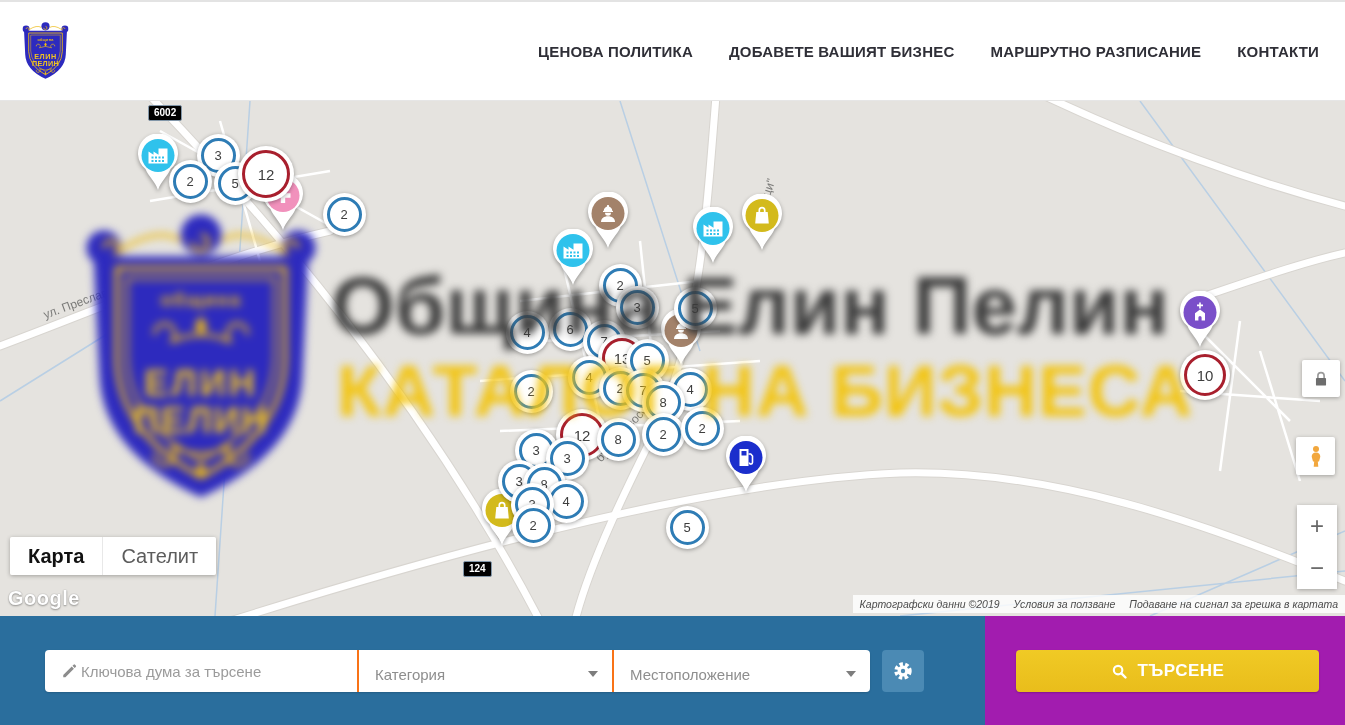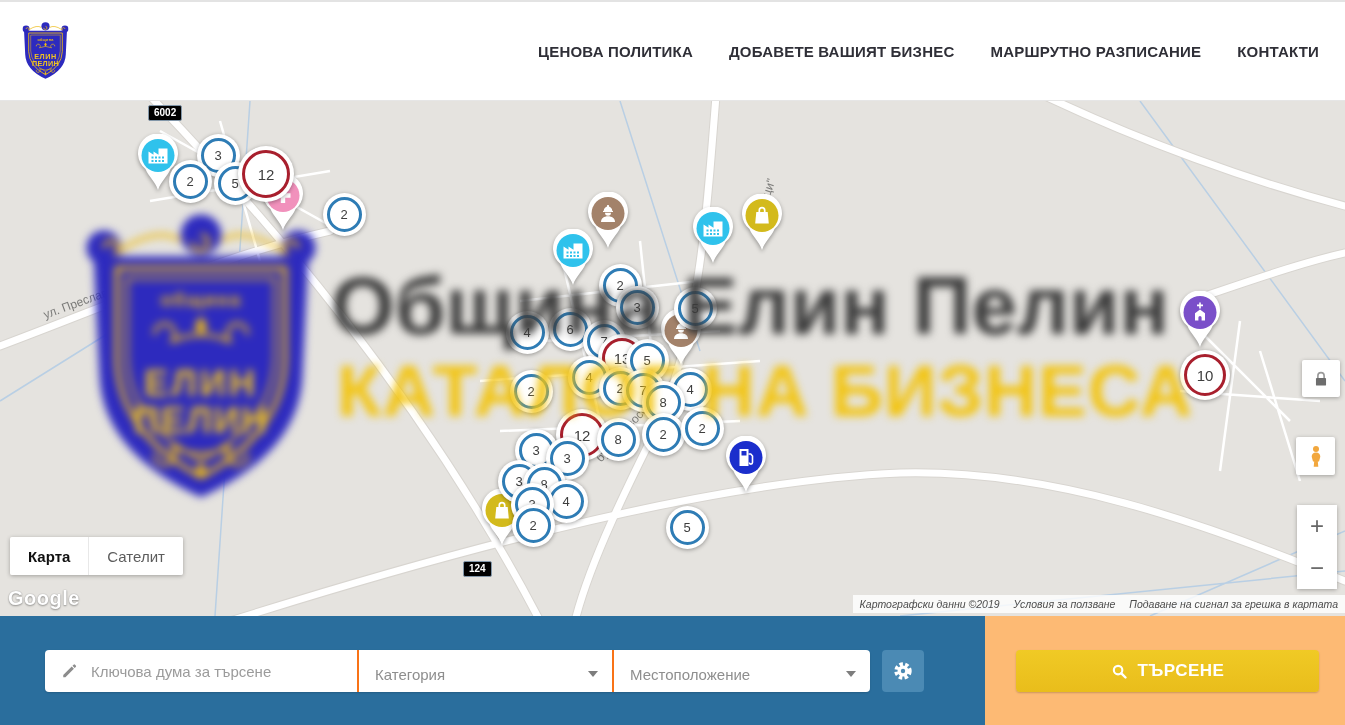--- a/index.html
+++ b/index.html
@@ -40,46 +40,46 @@
   .watermark{position:absolute;inset:0;z-index:3;pointer-events:none;}
   .wm-crest{position:absolute;left:85px;top:112px;filter:blur(4px);}
   .wm-line1{position:absolute;left:331px;top:158px;font-size:82px;font-weight:bold;color:#3b3b3b;
             white-space:nowrap;filter:blur(4px);letter-spacing:0px;}
   .wm-line2{position:absolute;left:337px;top:248px;font-size:73px;font-weight:bold;color:#f2c411;
             white-space:nowrap;filter:blur(4px);letter-spacing:1px;}
 
   
   .maptype{position:absolute;left:10px;top:436px;display:flex;z-index:4;
            box-shadow:0 1px 4px rgba(0,0,0,.3);border-radius:2px;overflow:hidden;}
-  .maptype button{border:none;background:#fff;height:38px;font-size:15px;padding:0 18px;cursor:pointer;
+  .maptype button{border:none;background:#fff;height:38px;font-size:20px;padding:0 18px;cursor:pointer;
                   font-family:inherit;text-align:right;}
   .maptype .active{font-weight:bold;color:#111;}
   .maptype .inactive{color:#5c5c5c;border-left:1px solid #e8e8e8;}
   .google-logo{position:absolute;left:8px;bottom:6px;z-index:4;font-size:20px;font-weight:bold;color:#fff;
                letter-spacing:.5px;text-shadow:0 0 1px #8a8a8a,0 1px 2px rgba(0,0,0,.35);}
   .attribution{position:absolute;right:0;bottom:3px;z-index:4;display:flex;font-size:10.5px;color:#4d4d4d;font-style:italic;}
   .attribution span{background:rgba(255,255,255,.8);padding:3px 7px;white-space:nowrap;}
   .ctl{position:absolute;background:#fff;box-shadow:0 1px 4px rgba(0,0,0,.3);border-radius:2px;z-index:4;
        display:flex;align-items:center;justify-content:center;cursor:pointer;}
   .ctl-lock{left:1302px;top:259px;width:38px;height:37px;}
   .ctl-pegman{left:1296px;top:336px;width:39px;height:38px;}
   .ctl-zoom{left:1297px;top:404px;width:40px;height:84px;flex-direction:column;padding:0;}
   .ctl-zoom button{border:none;background:#fff;width:100%;height:42px;font-size:24px;color:#666;
                    cursor:pointer;line-height:1;font-family:inherit;}
   .ctl-zoom .sep{width:26px;height:1px;background:#e6e6e6;}
 
   
   .bottombar{position:absolute;left:0;top:616px;width:1345px;height:109px;z-index:10;}
   .bb-left{position:absolute;left:0;top:0;width:985px;height:109px;background:#2a6e9d;}
-  .bb-right{position:absolute;left:985px;top:0;width:360px;height:109px;background:#fdba74;}
+  .bb-right{position:absolute;left:985px;top:0;width:360px;height:109px;background:#a21caf;}
   .search-group{position:absolute;left:45px;top:34px;width:825px;height:42px;background:#fff;
                 border-radius:4px;display:flex;align-items:stretch;box-shadow:0 1px 2px rgba(0,0,0,.15);}
   .seg{display:flex;align-items:center;box-sizing:border-box;}
   .seg-keyword{flex:0 0 312px;padding-left:16px;}
-  .seg-keyword input{border:none;outline:none;font-size:15px;color:#15803d;width:250px;margin-left:10px;
+  .seg-keyword input{border:none;outline:none;font-size:15px;color:#15803d;width:250px;
                      font-family:inherit;}
   .seg-keyword input::placeholder{color:#9b9b9b;}
   .seg-select{border-left:2px solid #f97316;justify-content:space-between;padding:6px 14px 0 16px;cursor:pointer;}
   .seg-category{flex:0 0 255px;}
   .seg-location{flex:1;}
   .seg-select .lbl{font-size:15px;color:#8e8e8e;}
   .chevron{width:0;height:0;border-left:5px solid transparent;border-right:5px solid transparent;
            border-top:6px solid #7d7d7d;}
   .gear-btn{position:absolute;left:882px;top:34px;width:42px;height:42px;border:none;border-radius:4px;
             background:#4b8ab4;cursor:pointer;display:flex;align-items:center;justify-content:center;}

